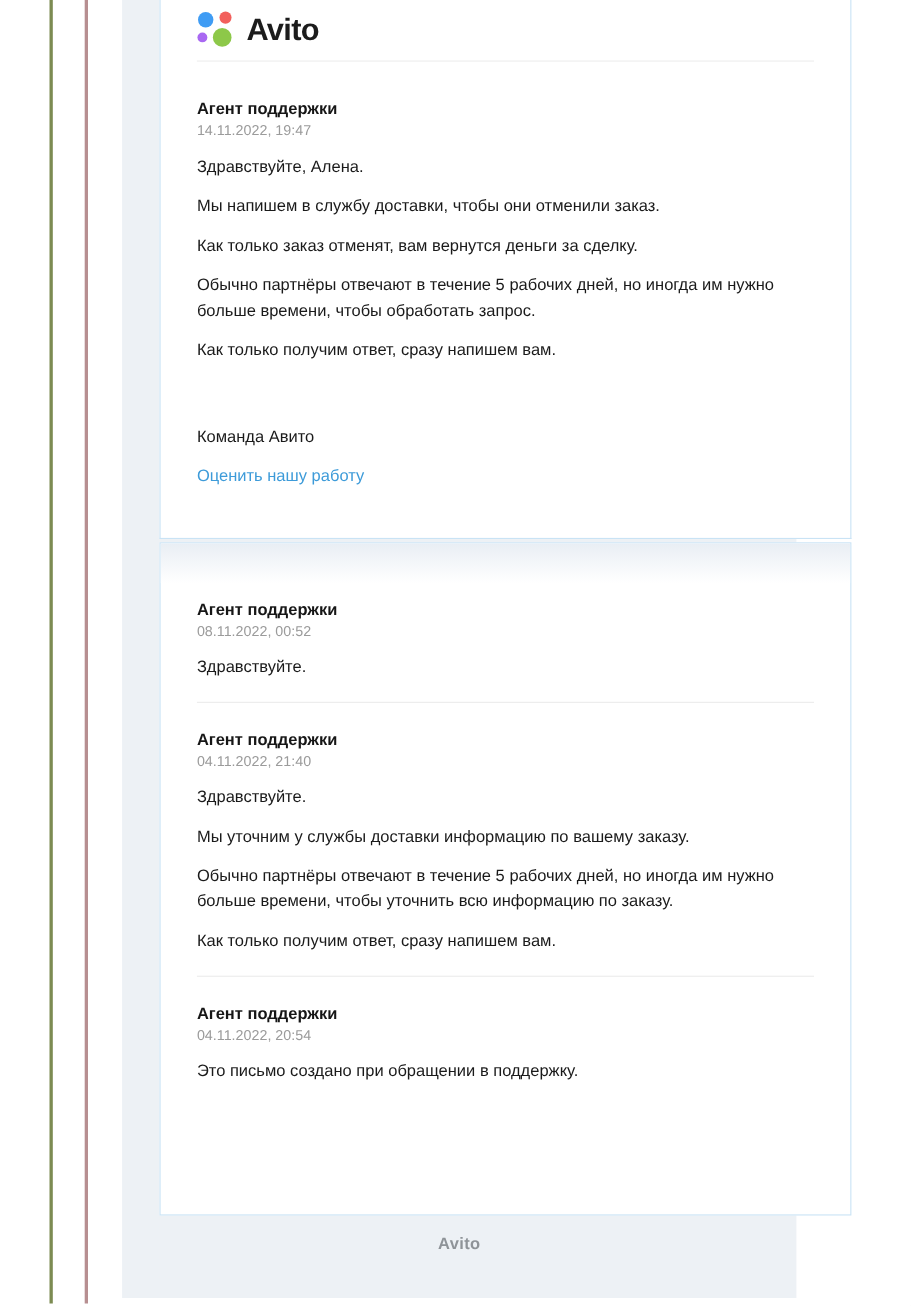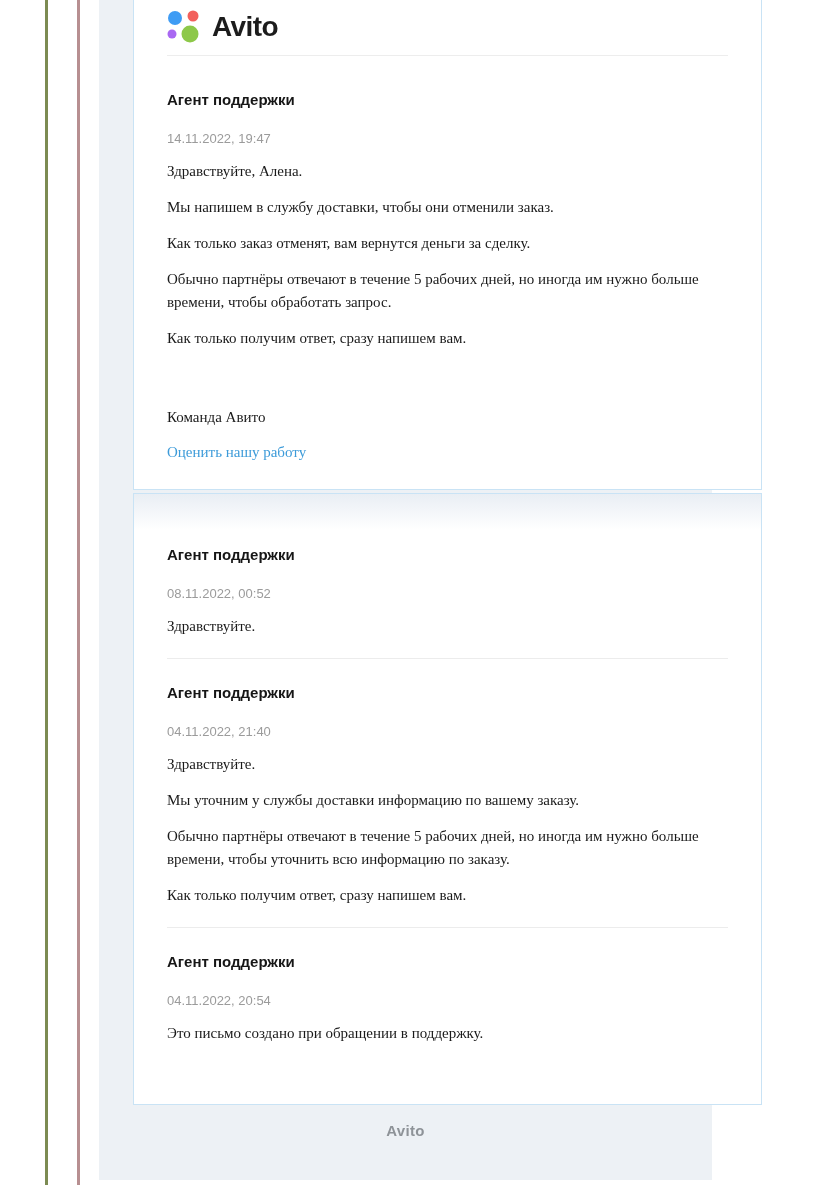--- a/index.html
+++ b/index.html
@@ -15,21 +15,21 @@
   }
 
   
   .quote-bar { position: absolute; top: 0; height: 1185px; width: 3px; }
   .quote-bar.green { left: 45px; background: #7c8b52; }
   .quote-bar.pink  { left: 77px; background: #b78f91; }
 
   
   .viewport {
     position: absolute;
-    left: 99px; top: 0;
+    left: 111px; top: 0;
     width: 613px; height: 1180px;
     background: #edf1f5;
   }
 
   .card {
     position: absolute;
     left: 34px;
     width: 629px;
     background: #ffffff;
     border: 1px solid #c9e3f5;
@@ -61,30 +61,30 @@
   .author {
     font-size: 15px;
     font-weight: 700;
     color: #161616;
     line-height: 19px;
   }
   .msg-date {
     font-size: 13px;
     color: #9b9b9b;
     line-height: 16px;
-    margin-top: 22px;
+    margin-top: 2px;
   }
   .body p {
     font-size: 15px;
     color: #1a1a1a;
     line-height: 23px;
     margin-top: 13px;
   }
   .card1 .author { margin-top: 34px; }
-  .body { margin-top: 11px; font-family: Liberation Serif, serif; }
+  .body { margin-top: 11px; }
   .signature { margin-top: 56px !important; }
   .rate-link {
     display: inline-block;
     margin-top: 12px;
     font-size: 15px;
     line-height: 23px;
     color: #3d9bd9;
     text-decoration: none;
     cursor: pointer;
     text-align: right;

